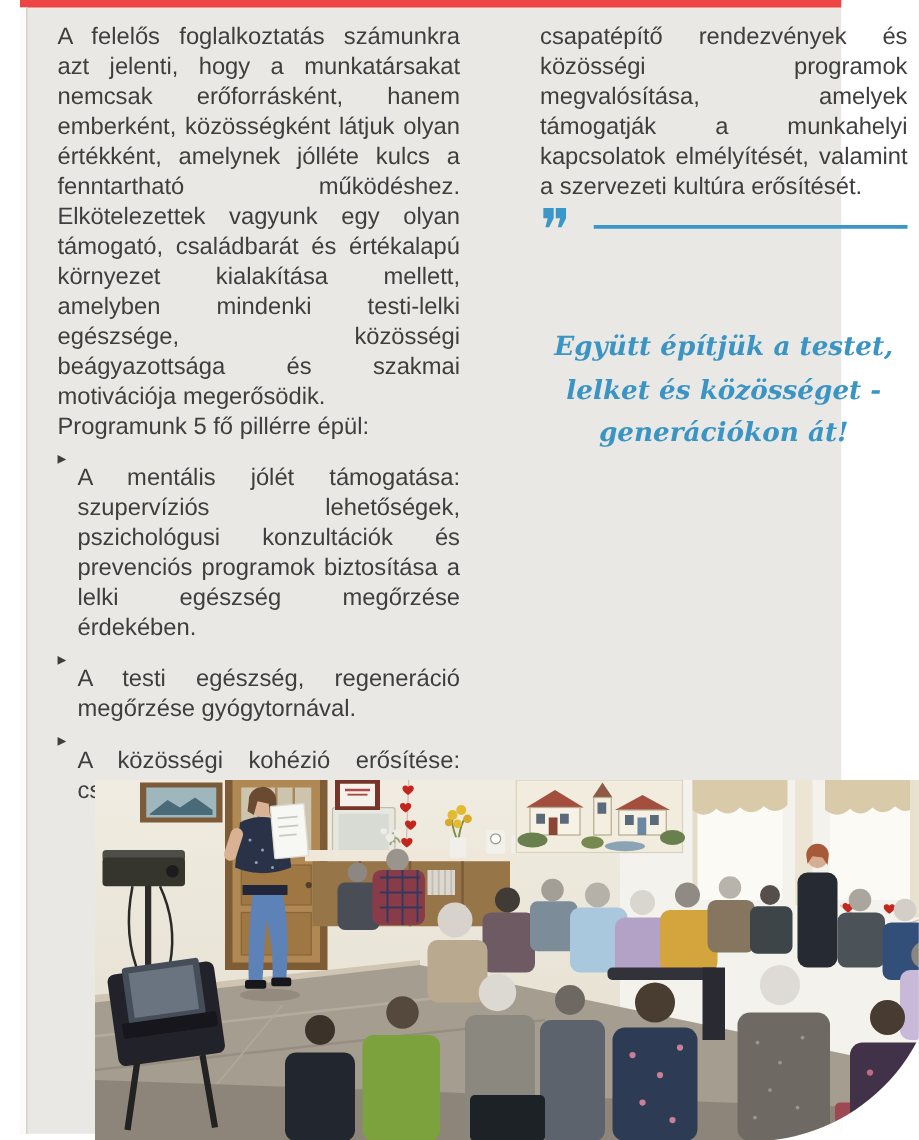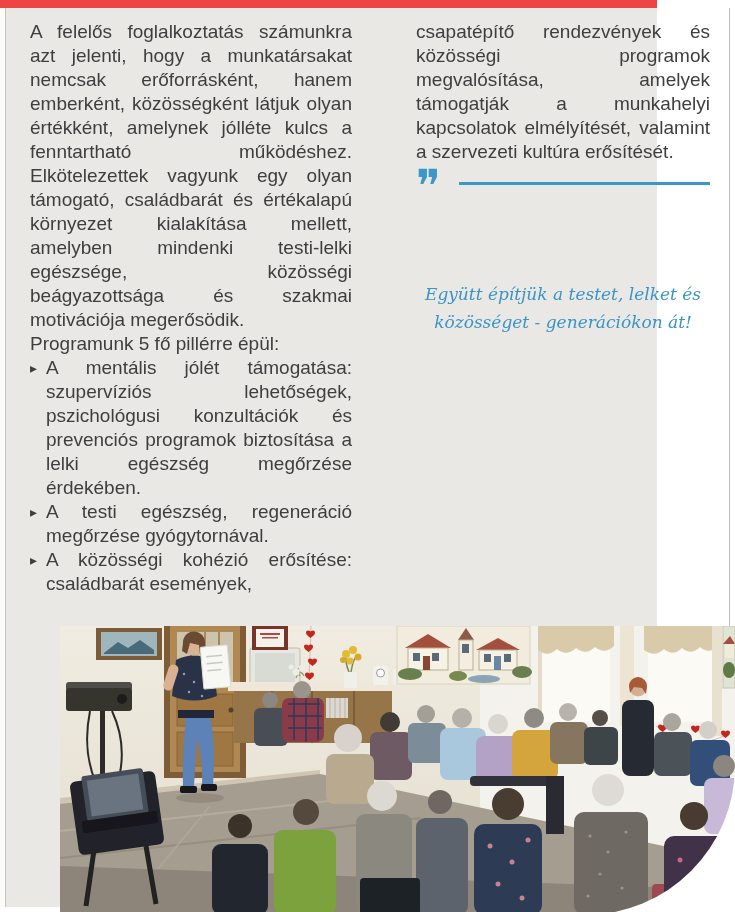--- a/index.html
+++ b/index.html
@@ -2,22 +2,22 @@
 <html><head>
 <meta charset="utf-8">
 <style>
   html,body{margin:0;padding:0;}
   body{
     width:735px;height:912px;position:relative;overflow:hidden;
     background:#ffffff;
     font-family:"Liberation Sans", sans-serif;
   }
   .page{
-    position:absolute;left:0;top:0;width:657px;height:907px;
-    background:#e9e8e5;border-top:8px solid #ef4444;box-sizing:border-box;
+    position:absolute;left:16px;top:0;width:657px;height:907px;
+    background:#e9e8e5;border-top:6px solid #ef4444;box-sizing:border-box;
   }
   .left-strip{
     position:absolute;left:0;top:0;bottom:0;width:5px;
     background:#fbfbfa;border-right:1px solid #c6c5c2;
   }
   .right-pad{
     position:absolute;left:729px;right:0;top:0;height:628px;
     background:#f2f1ef;border-left:1px solid #bcbbb8;
   }
   .bottom-band{
@@ -31,32 +31,32 @@
     position:absolute;left:30px;top:12px;display:flex;
     color:#3e3e3e;font-size:19px;line-height:24px;
   }
   .col-left{width:322px;margin-right:64px;text-align:justify;}
   .col-right{width:294px;text-align:justify;}
   .content p{margin:0;}
   .pillars-title{margin-top:0;}
   ul.pillars{list-style:none;margin:0;padding:0;}
   ul.pillars li{display:flex;}
   ul.pillars .marker{width:16px;flex:0 0 16px;font-size:14px;line-height:24px;}
-  ul.pillars .li-text{flex:1;text-align:justify;}
+  ul.pillars .li-text{flex:1;text-align:justify;margin-top:17px;}
   .para-indent{text-indent:22px;margin-top:24px !important;}
   .quote-row{display:flex;align-items:flex-start;margin-top:2px;height:50px;}
   .quote-mark{
     font-family:"DejaVu Sans", sans-serif;
     font-size:46px;line-height:40px;color:#3a97c7;flex:0 0 auto;
   }
   .quote-line{flex:1;height:3px;background:#3a97c7;margin-left:18px;margin-top:16px;}
   .script-quote{
-    margin-top:64px;text-align:center;
-    font-family:"DejaVu Serif", serif;font-style:italic;font-weight:normal;
-    font-size:17px;line-height:1.65;color:#3a94c4;
+    margin-top:46px;text-align:center;
+    font-family:"DejaVu Serif", serif;font-style:italic;font-weight:bold;
+    font-size:21px;line-height:1.65;color:#3a94c4;
   }
   .photo{
     position:absolute;left:60px;top:618px;width:675px;height:289px;
     border-bottom-right-radius:150px;overflow:hidden;background:#e9e4d8;
   }
   .photo svg{display:block;}
 </style>
 </head>
 <body>
 

